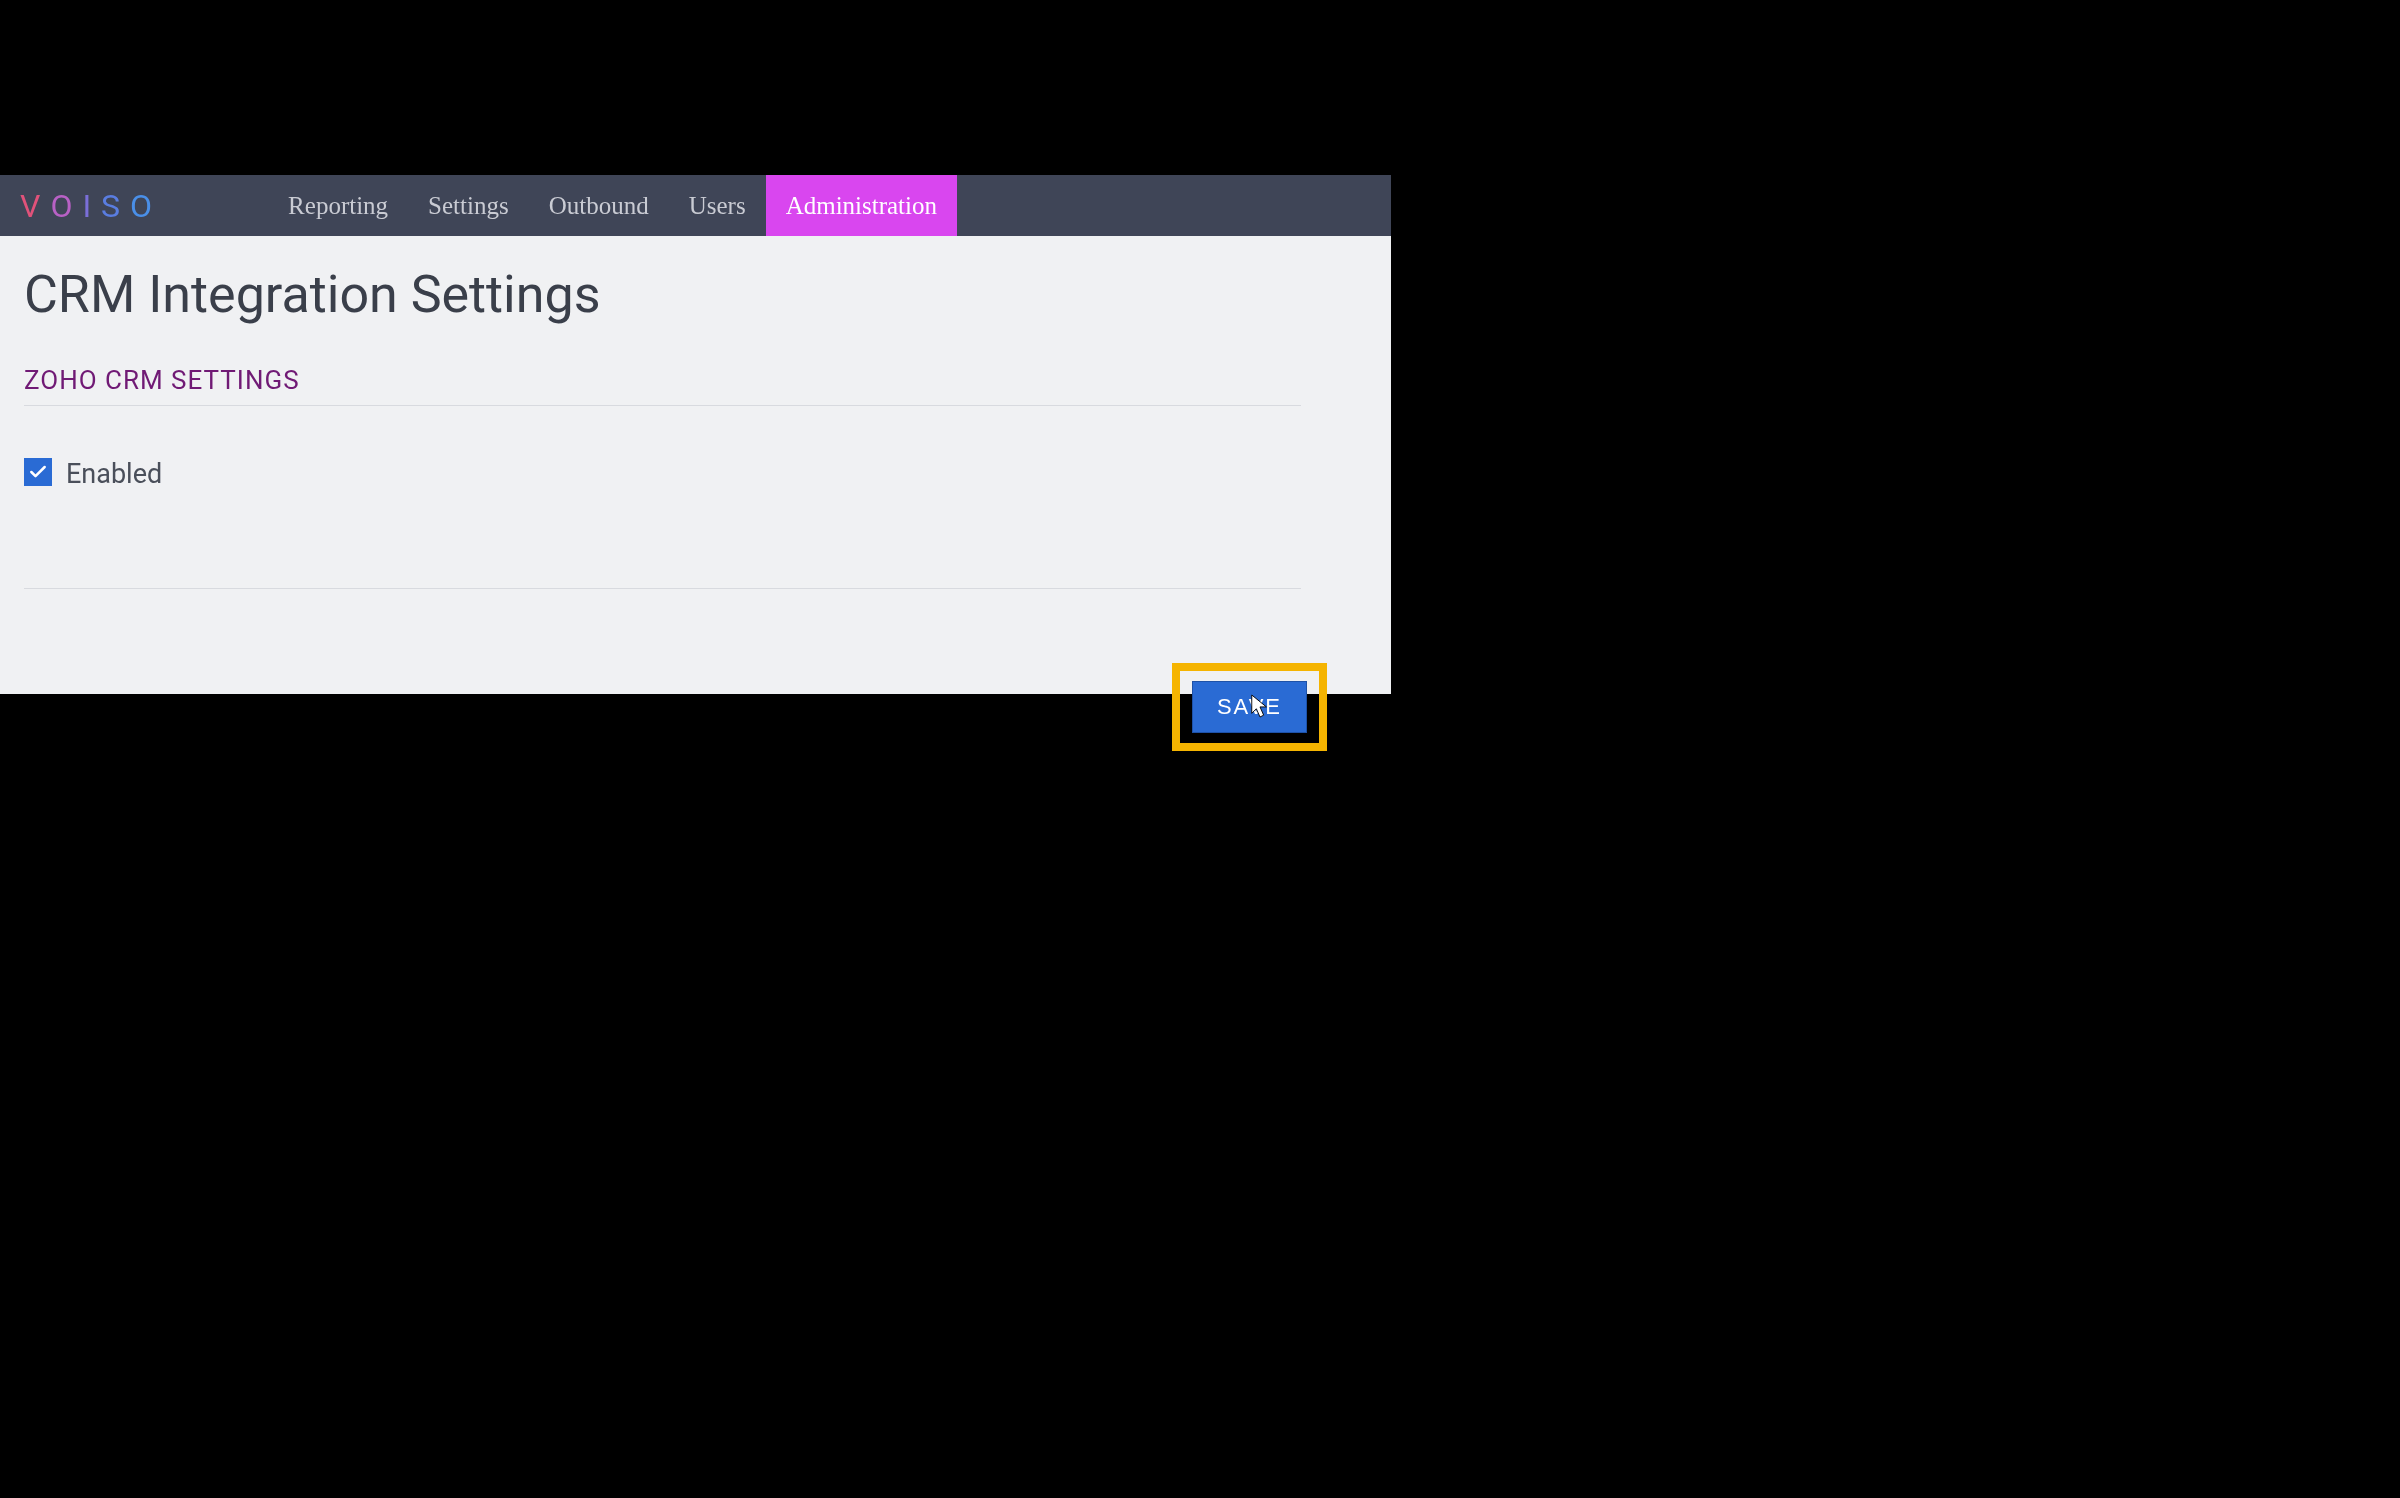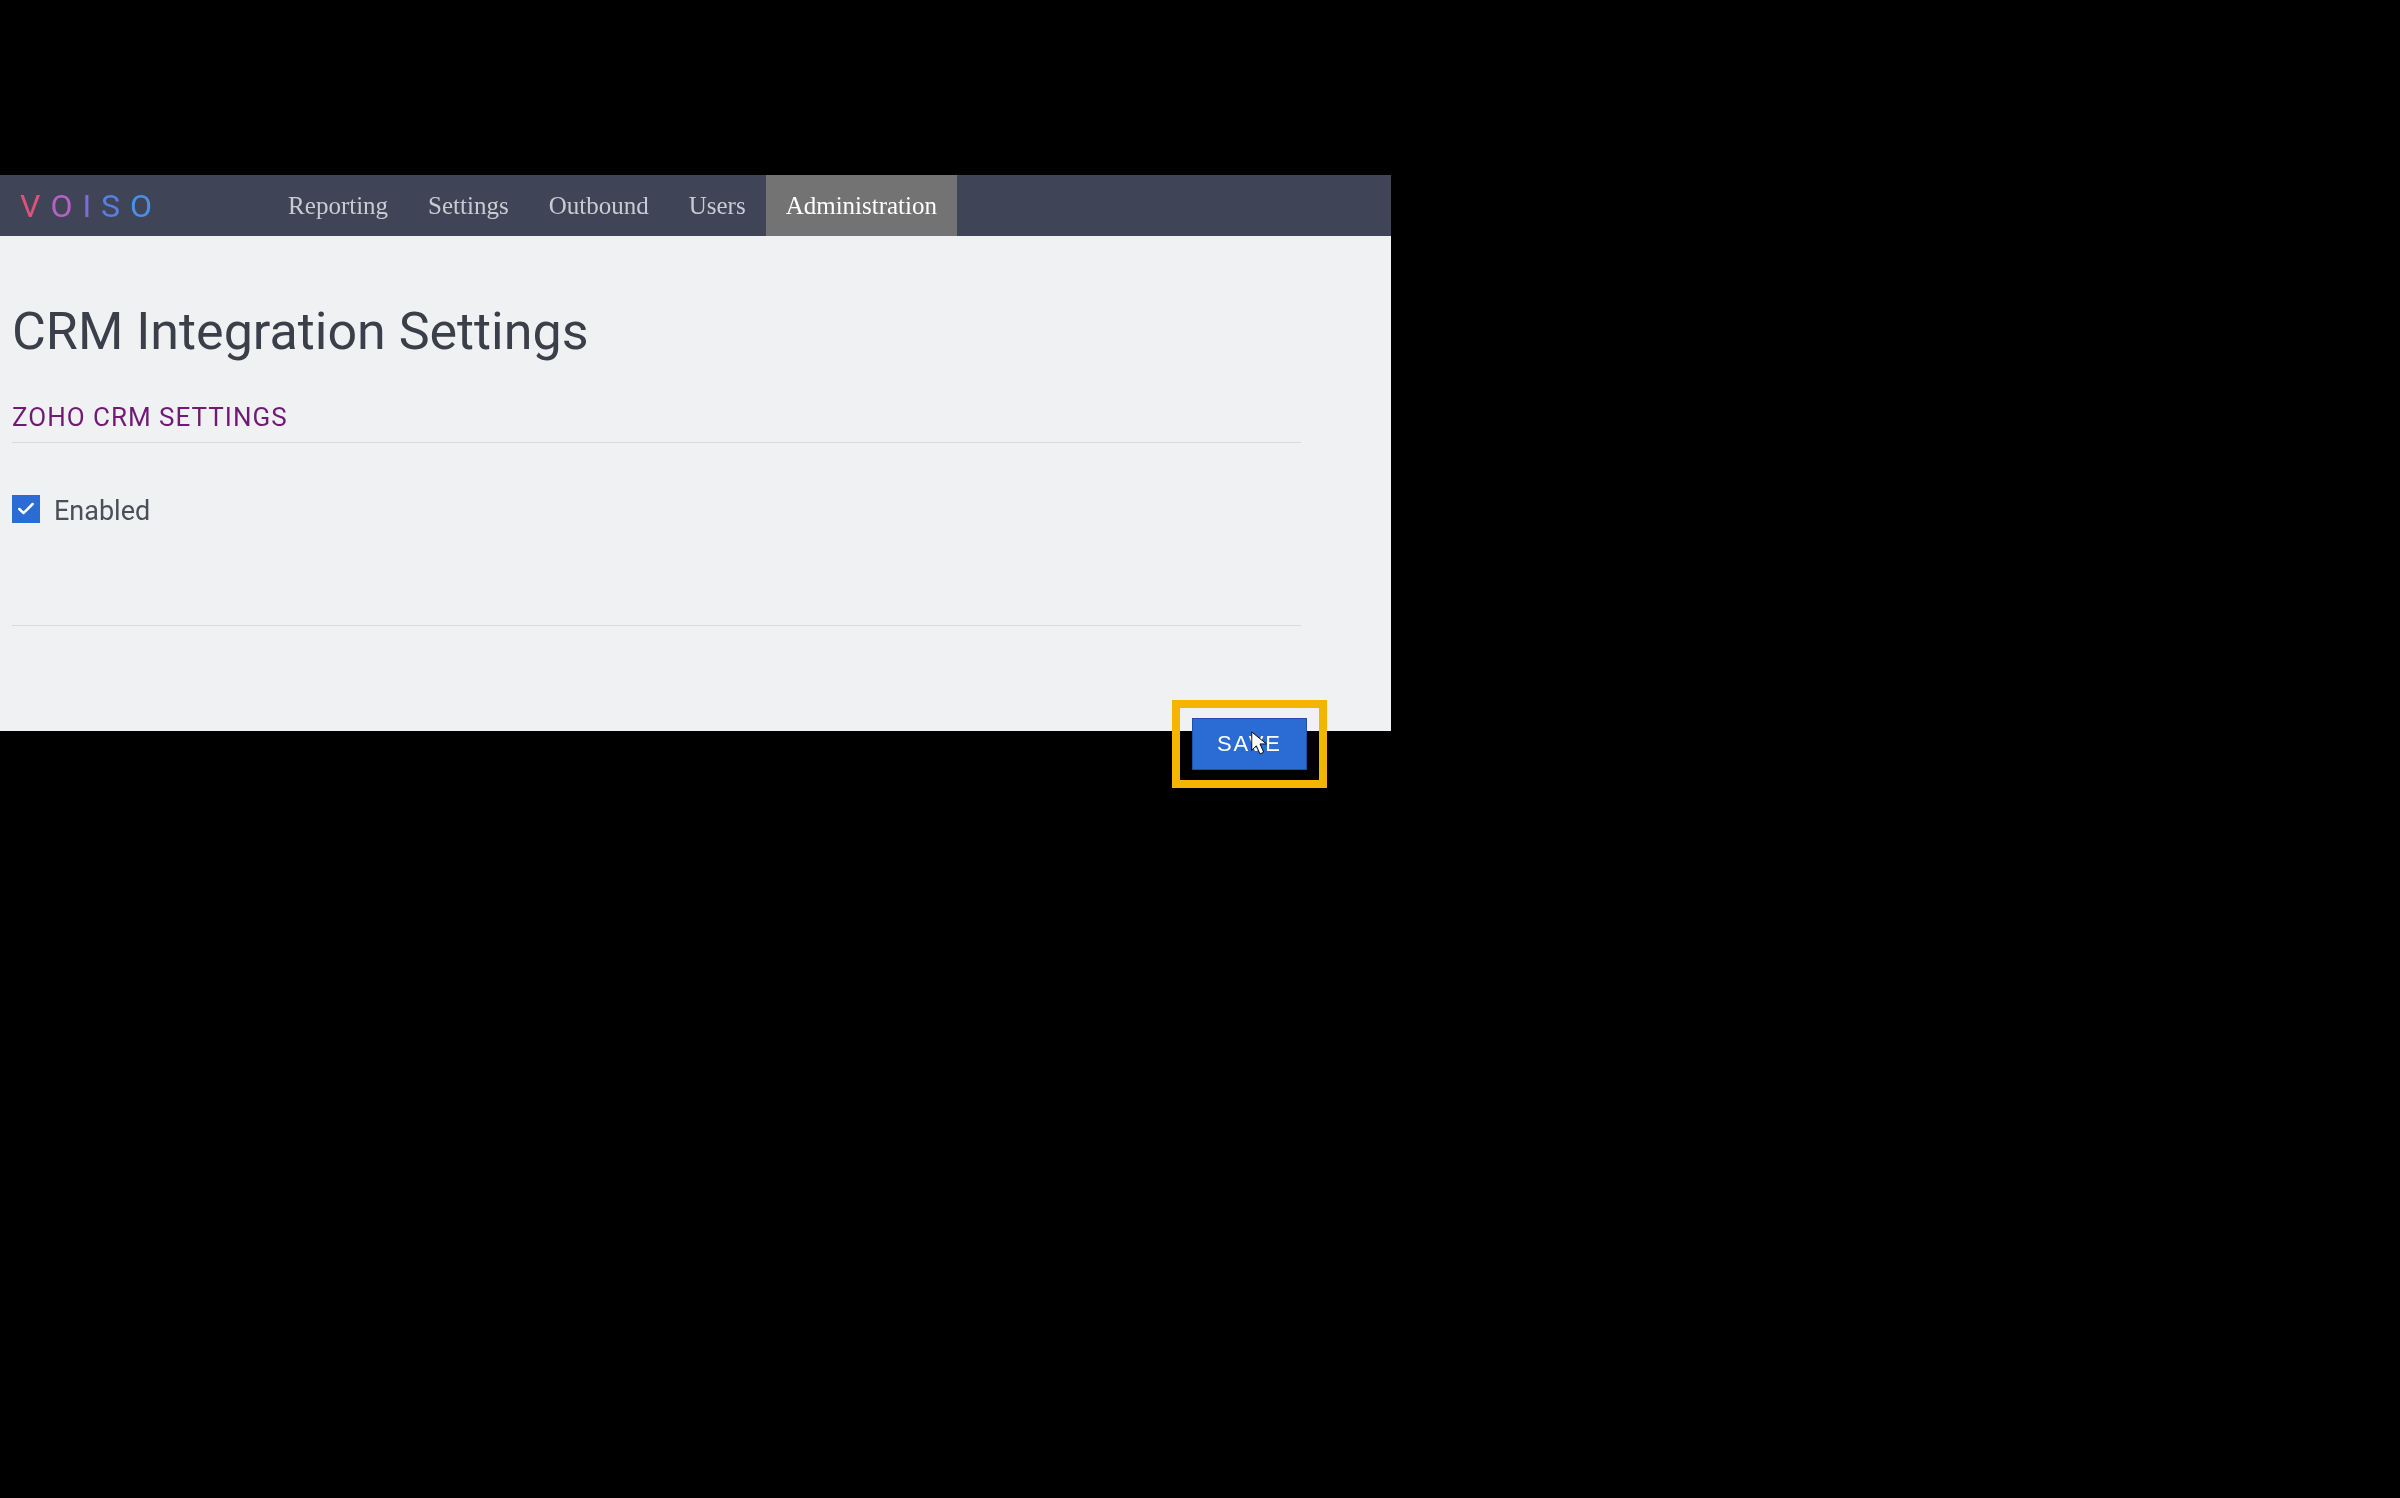--- a/index.html
+++ b/index.html
@@ -50,28 +50,27 @@
     .nav-item {
       color: #c9cbd3;
       font-size: 25px;
       padding: 0 20px;
       height: 100%;
       display: flex;
       align-items: center;
       cursor: pointer;
     }
     .nav-item.active {
-      background: #737373;
+      background: #d946ef;
       color: #ffffff;
     }
     .content {
-      padding: 28px 20px 0 12px;
+      padding: 28px 20px 0 24px;
       min-height: 458px;
       position: relative;
-      margin-top: 37px;
     }
     .page-title {
       font-size: 52px;
       font-weight: 400;
       color: #3a3f4a;
       margin-bottom: 40px;
     }
     .section-title {
       font-size: 26px;
       color: #701a75;

